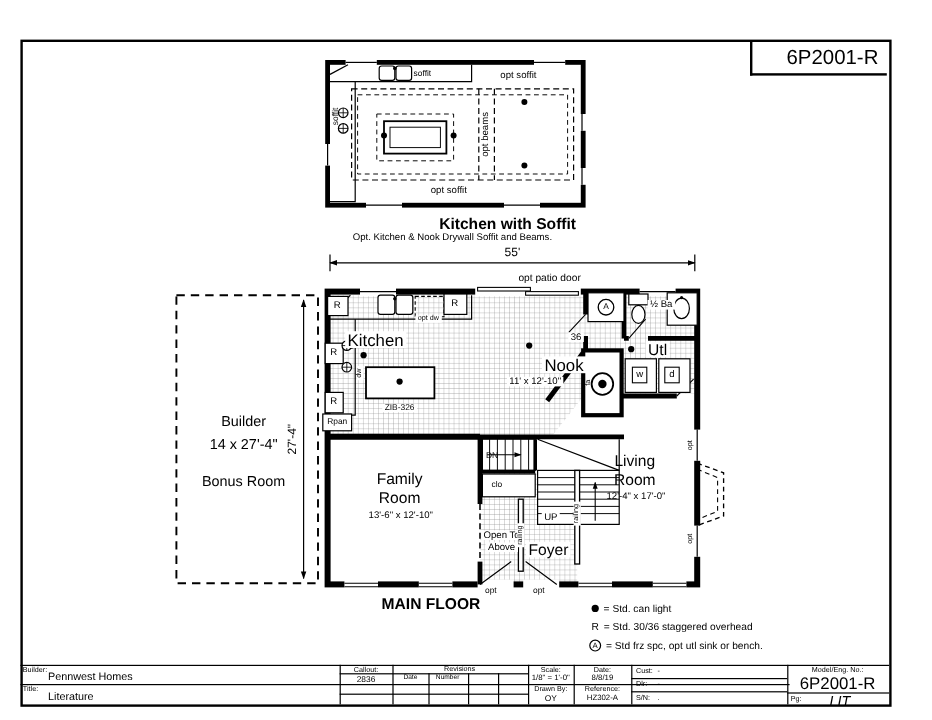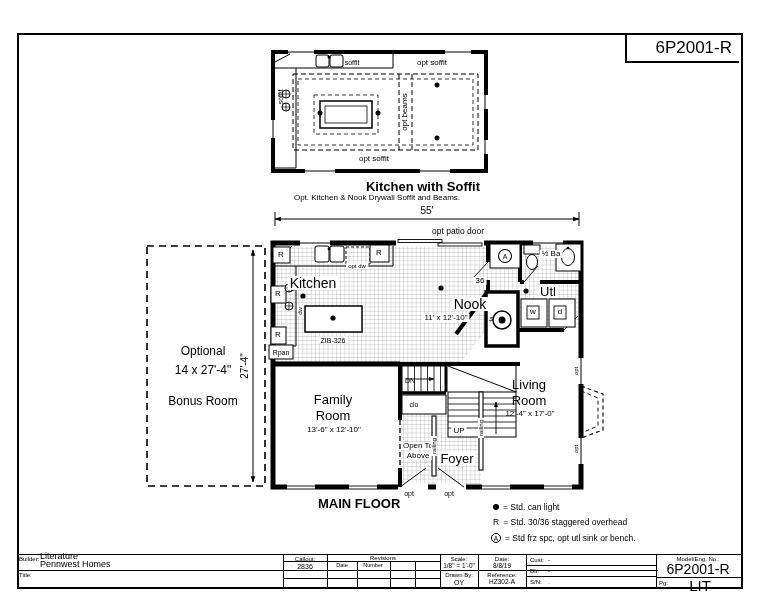--- a/index.html
+++ b/index.html
@@ -252,21 +252,21 @@
   <div class="lbl" style="left:560px;top:312px;font-size:8px;">d</div>
   <div class="lbl rot" style="left:491px;top:319px;font-size:6px;">fa</div>
   <div class="lbl" style="left:505px;top:256px;font-size:7px;">A</div>
   <div class="lbl bg" style="left:480px;top:281px;font-size:8px;">36</div>
 
   <div class="lbl" style="left:409px;top:493px;font-size:7px;">opt</div>
   <div class="lbl" style="left:449px;top:493px;font-size:7px;">opt</div>
   <div class="lbl rot" style="left:576px;top:371px;font-size:6px;">opt</div>
   <div class="lbl rot" style="left:576px;top:449px;font-size:6px;">opt</div>
 
-  <div class="lbl" style="left:203px;top:351px;font-size:12px;">Optional</div>
+  <div class="lbl" style="left:203px;top:351px;font-size:12px;">Builder</div>
   <div class="lbl" style="left:203px;top:370px;font-size:12px;">14 x 27'-4"</div>
   <div class="lbl" style="left:203px;top:389px;font-size:12px;margin-top:12px;">Bonus Room</div>
 
   <div class="lbl left b" style="left:272px;top:503px;font-size:13px;">MAIN FLOOR</div>
 
   <div class="legend-row" style="left:477px;top:507px;">
     <span class="dot-sym"></span>
     <span>= Std. can light</span>
   </div>
   <div class="legend-row" style="left:477px;top:522px;">
@@ -294,21 +294,21 @@
     <div class="vline" style="left:478px;top:554px;height:33px;"></div>
     <div class="vline" style="left:526px;top:554px;height:33px;"></div>
     <div class="hline" style="left:526px;top:565px;width:130px;"></div>
     <div class="hline" style="left:526px;top:576px;width:130px;"></div>
     <div class="vline" style="left:656px;top:554px;height:33px;"></div>
     <div class="hline" style="left:656px;top:577px;width:85px;"></div>
 
     <span class="tb-sm" style="left:19px;top:556px;">Builder:</span>
     <span class="tb-md" style="left:40px;top:560px;">Pennwest Homes</span>
     <span class="tb-sm" style="left:19px;top:572px;">Title:</span>
-    <span class="tb-md" style="left:40px;top:552px;">Literature</span>
+    <span class="tb-md" style="left:40px;top:576px;">Literature</span>
 
     <span class="tb-sm tb-ctr" style="left:305px;top:556px;">Callout:</span>
     <span class="tb-sm tb-ctr" style="left:305px;top:563px;font-size:7px;">2836</span>
 
     <span class="tb-sm tb-ctr" style="left:383px;top:555px;">Revisions</span>
     <span class="tb-sm tb-ctr" style="left:342px;top:563px;font-size:5.5px;">Date</span>
     <span class="tb-sm tb-ctr" style="left:373px;top:563px;font-size:5.5px;">Number</span>
 
     <span class="tb-sm tb-ctr" style="left:459px;top:556px;">Scale:</span>
     <span class="tb-sm tb-ctr" style="left:459px;top:563px;font-size:6.5px;">1/8" = 1'-0"</span>
@@ -323,16 +323,16 @@
     <span class="tb-sm" style="left:530px;top:557px;">Cust:</span>
     <span class="tb-sm" style="left:548px;top:557px;">-</span>
     <span class="tb-sm" style="left:530px;top:568px;">Dlr:</span>
     <span class="tb-sm" style="left:548px;top:568px;">-</span>
     <span class="tb-sm" style="left:530px;top:579px;">S/N:</span>
     <span class="tb-sm" style="left:548px;top:579px;">.</span>
 
     <span class="tb-sm tb-ctr" style="left:698px;top:556px;">Model/Eng. No.:</span>
     <span class="tb-ctr" style="position:absolute;left:698px;top:562px;font-size:14px;line-height:1;white-space:pre;">6P2001-R</span>
     <span class="tb-sm" style="left:659px;top:580px;">Pg:</span>
-    <span class="tb-ctr" style="position:absolute;left:700px;top:578px;font-size:15px;line-height:1;white-space:pre;">LIT</span>
+    <span class="tb-ctr" style="position:absolute;left:700px;top:578px;font-size:12px;line-height:1;white-space:pre;font-style:italic;">LIT</span>
   </div>
 
 </div>
 
 </body></html>

